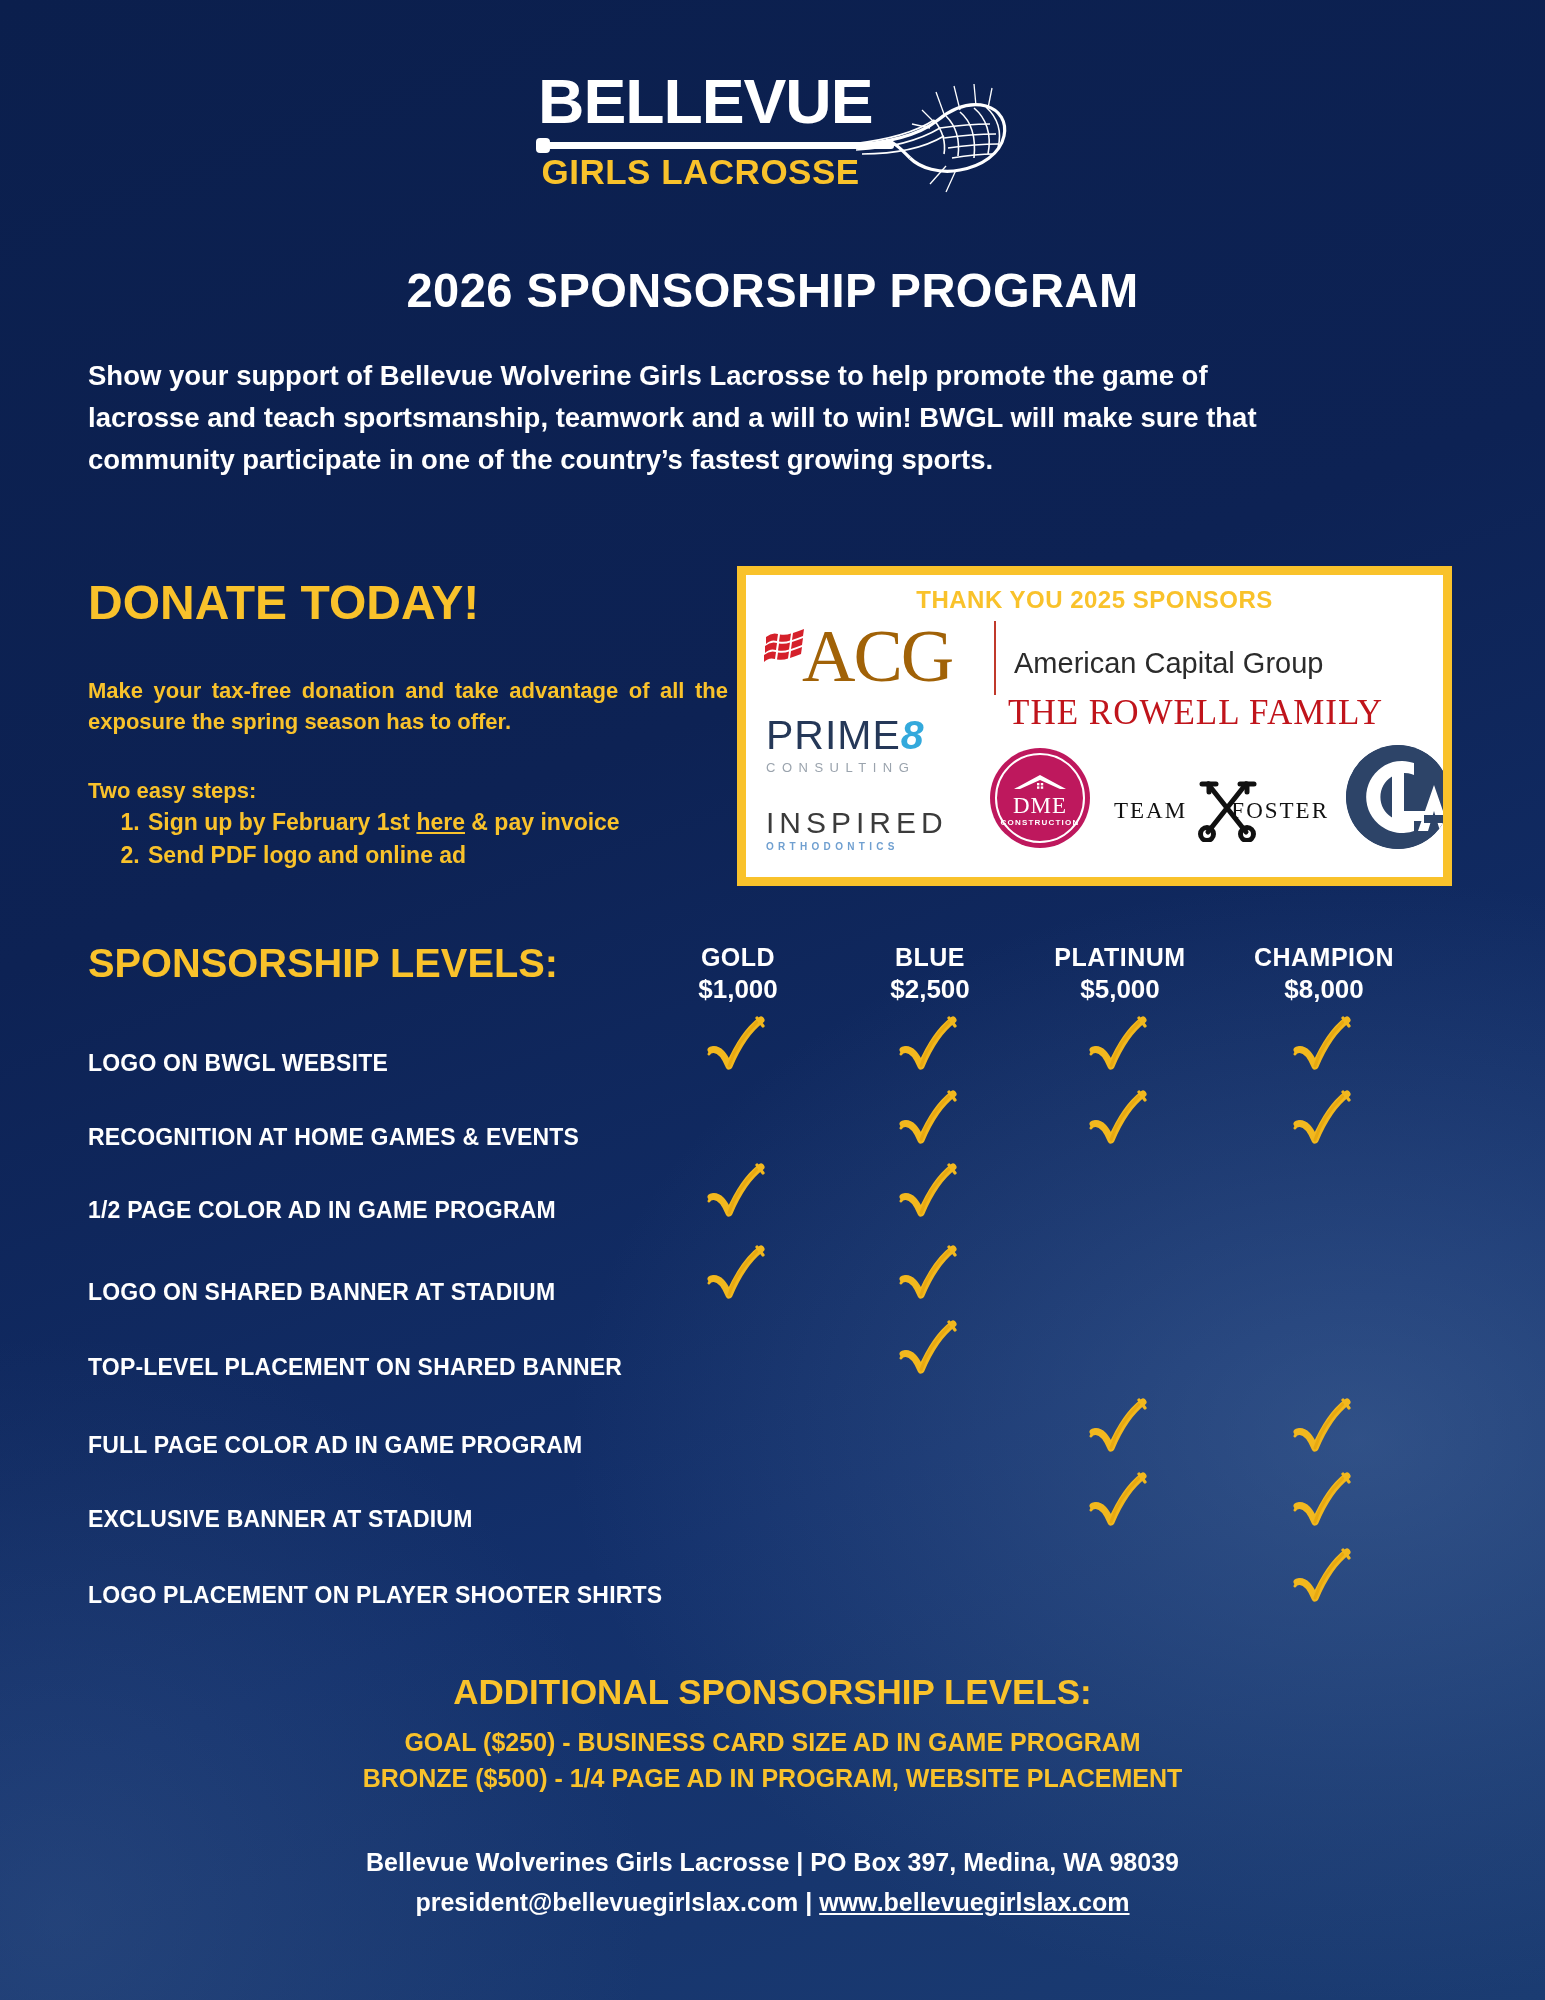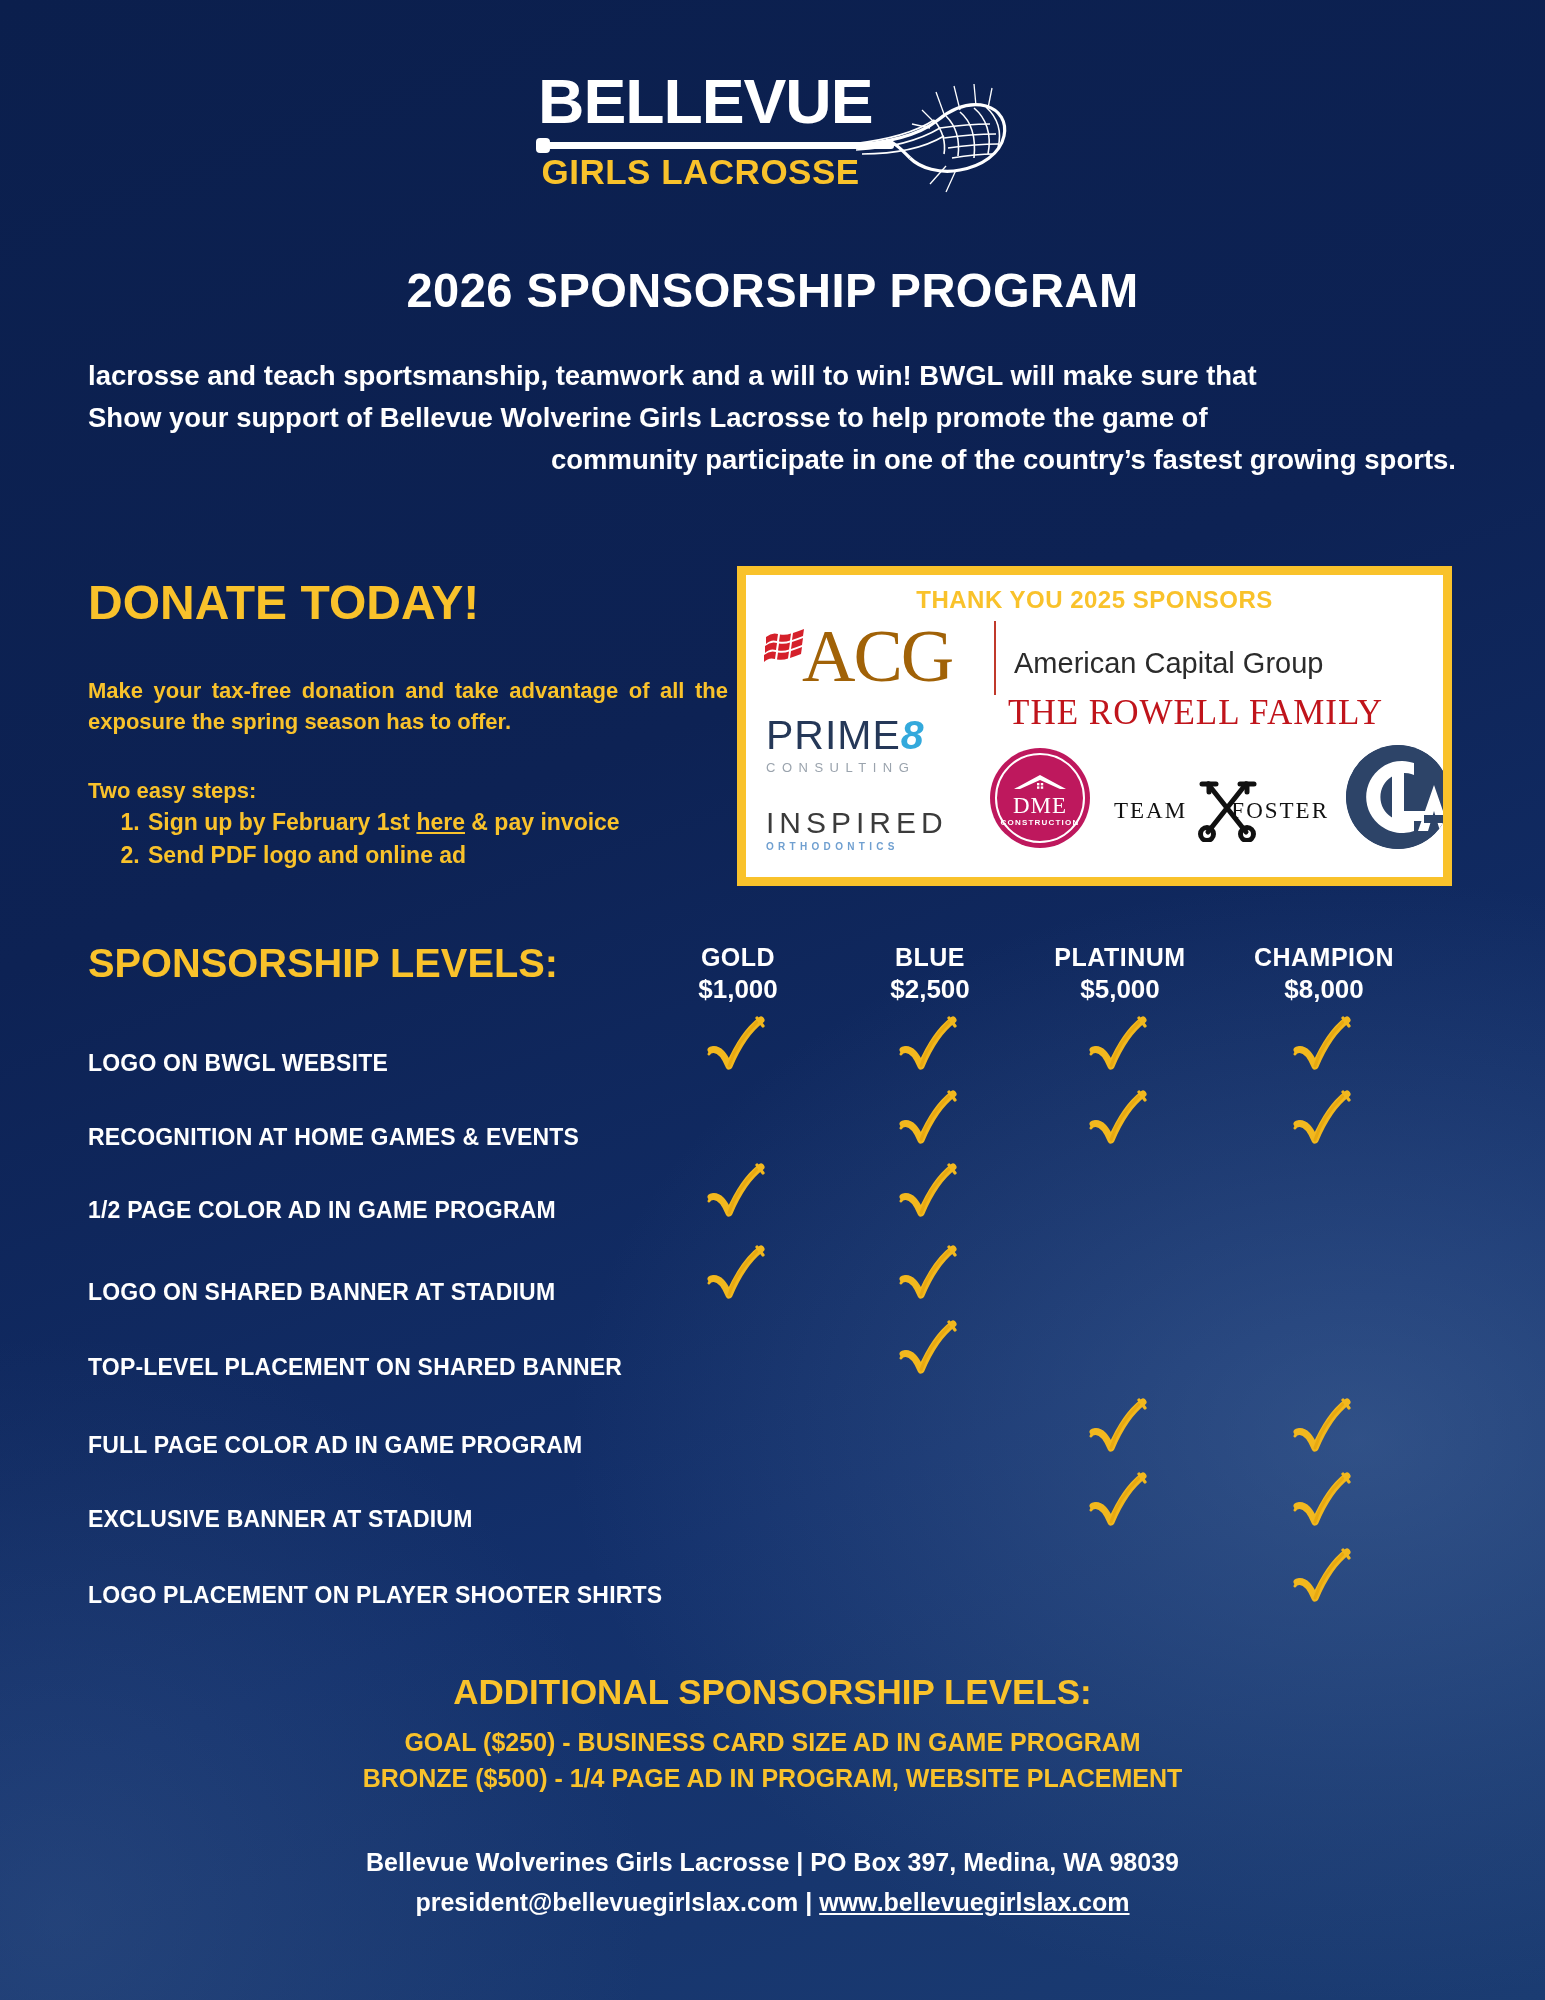--- a/index.html
+++ b/index.html
@@ -47,21 +47,21 @@
     transform:scaleX(0.96);
   }
 
   
   .intro{
     position:absolute;left:88px;top:355px;width:1368px;
     color:#ffffff;font-size:27.5px;line-height:42px;font-weight:bold;
     text-align:justify;
   }
   .intro span{display:block;}
-  .intro .last{text-align:right;}
+  .intro .last{text-align:left;}
 
   
   .donate-title{
     position:absolute;left:88px;top:575px;
     color:#f9c22b;font-size:48px;font-weight:bold;letter-spacing:0px;
   }
   .donate-sub{
     position:absolute;left:88px;top:675px;width:640px;
     color:#f9c22b;font-size:22px;line-height:31px;font-weight:bold;text-align:justify;
   }
@@ -204,22 +204,22 @@
           <path d="M96,104 L112,86" stroke-width="1.3"></path>
           <path d="M112,112 L122,90" stroke-width="1.3"></path>
         </g>
       </svg>
     </div>
   </div>
 
   <div class="headline">2026 SPONSORSHIP PROGRAM</div>
 
   <div class="intro">
+    <span>Show your support of Bellevue Wolverine Girls Lacrosse to help promote the game of</span>
     <span>lacrosse and teach sportsmanship, teamwork and a will to win! BWGL will make sure that</span>
-    <span>Show your support of Bellevue Wolverine Girls Lacrosse to help promote the game of</span>
     <span class="last">community participate in one of the country’s fastest growing sports.</span>
   </div>
 
   <div class="donate-title">DONATE TODAY!</div>
   <div class="donate-sub">
     <span>Make your tax-free donation and take advantage</span>
     <span>of all the exposure the spring season has to offer.</span>
   </div>
   <div class="steps-title">Two easy steps:</div>
   <ol class="steps">

